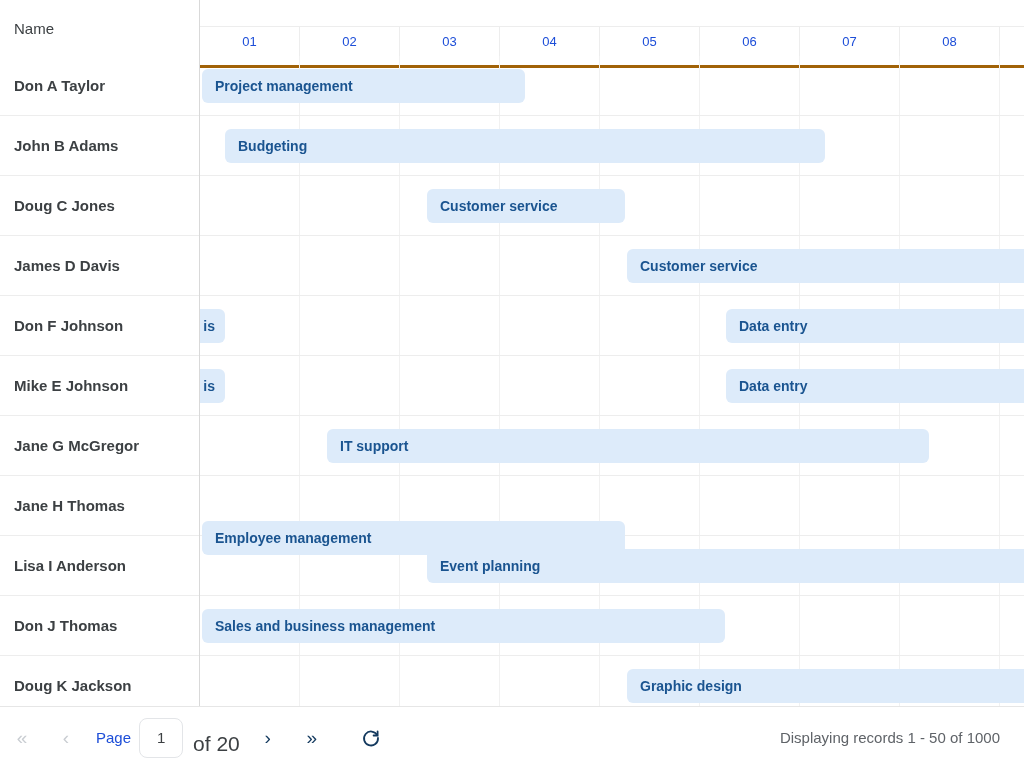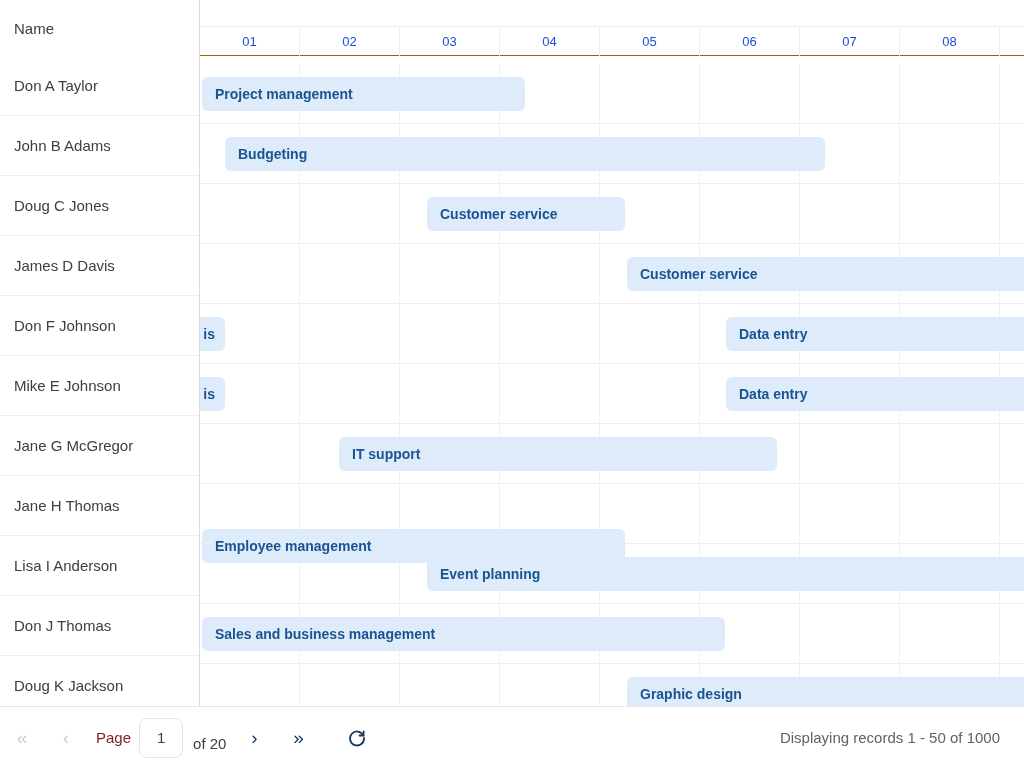--- a/index.html
+++ b/index.html
@@ -18,23 +18,23 @@
     width: 1024px;
     height: 768px;
     background: #ffffff;
   }
 
   
   .gantt-header {
     position: absolute;
     top: 0; left: 0;
     width: 1024px;
-    height: 56px;
-    background: #ffffff;
-    border-bottom: 1px solid #a16207;
+    height: 68px;
+    background: #ffffff;
+    border-bottom: 3px solid #a16207;
     text-align: right;
   }
   .name-header {
     position: absolute;
     top: 0; left: 0;
     width: 200px;
     height: 56px;
     display: flex;
     align-items: center;
     padding-left: 14px;
@@ -86,35 +86,36 @@
     overflow: hidden;
   }
   .name-col {
     position: absolute;
     top: 0; left: 0;
     width: 200px;
     height: 650px;
     background: #ffffff;
     border-right: 1px solid #d9d9d9;
     z-index: 2;
+    font-weight: bold;
   }
   .name-cell {
     height: 60px;
     display: flex;
     align-items: center;
     padding-left: 14px;
     font-size: 15px;
     color: #3c4043;
     border-bottom: 1px solid #ededed;
     background: #ffffff;
   }
 
   .timeline-area {
     position: absolute;
-    top: 8px; left: 200px;
+    top: 0; left: 200px;
     width: 824px;
     height: 650px;
     overflow: hidden;
   }
   .grid-rows {
     position: absolute;
     top: 0; left: 0;
     width: 824px;
     height: 650px;
   }
@@ -180,37 +181,37 @@
     color: #13395e;
     cursor: pointer;
     user-select: none;
     background: none;
     border: none;
     font-family: "Liberation Sans", sans-serif;
   }
   .pg-btn.disabled { color: #c9cdd2; cursor: default; }
   .pg-label {
     font-size: 15px;
-    color: #7f1d1d;
+    color: #1d4ed8;
     padding: 0 8px;
   }
   .pg-input {
     width: 44px;
     height: 40px;
     border: 1px solid #e3e5e8;
     border-radius: 8px;
     text-align: center;
     font-size: 15px;
     color: #3c4043;
     font-family: "Liberation Sans", sans-serif;
     background: #ffffff;
     outline: none;
   }
   .pg-of {
-    font-size: 15px;
+    font-size: 21px;
     color: #3c4043;
     padding: 0 6px 0 10px;
     white-space: nowrap;
     margin-top: 12px;
   }
   .refresh-btn {
     width: 46px;
     height: 46px;
     display: flex;
     align-items: center;
@@ -279,21 +280,21 @@
           <div class="grid-row"></div>
           <div class="grid-row"></div>
         </div>
       <div class="bars-layer" id="bars-layer">
           <div class="task-bar" style="left: 2px; width: 323px; top: 13px;">Project management</div>
           <div class="task-bar" style="left: 25px; width: 600px; top: 73px;">Budgeting</div>
           <div class="task-bar" style="left: 227px; width: 198px; top: 133px;">Customer service</div>
           <div class="task-bar" style="left: 427px; width: 420px; top: 193px; border-top-right-radius: 0px; border-bottom-right-radius: 0px;">Customer service</div>
           <div class="task-bar" style="left: -80px; width: 105px; top: 253px; border-top-left-radius: 0px; border-bottom-left-radius: 0px; justify-content: flex-end; padding-left: 0px; padding-right: 10px;">is</div>
           <div class="task-bar" style="left: -80px; width: 105px; top: 313px; border-top-left-radius: 0px; border-bottom-left-radius: 0px; justify-content: flex-end; padding-left: 0px; padding-right: 10px;">is</div>
-          <div class="task-bar" style="left: 127px; width: 438px; top: 373px; margin-left: 12px;">IT support</div>
+          <div class="task-bar" style="left: 127px; width: 602px; top: 373px;">IT support</div>
           <div class="task-bar" style="left: 2px; width: 423px; top: 433px; margin-top: 32px;">Employee management</div>
           <div class="task-bar" style="left: 227px; width: 620px; top: 493px; border-top-right-radius: 0px; border-bottom-right-radius: 0px;">Event planning</div>
           <div class="task-bar" style="left: 2px; width: 523px; top: 553px;">Sales and business management</div>
           <div class="task-bar" style="left: 427px; width: 420px; top: 613px; border-top-right-radius: 0px; border-bottom-right-radius: 0px;">Graphic design</div>
           <div class="task-bar" style="left: 526px; width: 320px; top: 253px; border-top-right-radius: 0px; border-bottom-right-radius: 0px;">Data entry</div>
           <div class="task-bar" style="left: 526px; width: 320px; top: 313px; border-top-right-radius: 0px; border-bottom-right-radius: 0px;">Data entry</div>
         </div>
     </div>
     <div class="name-col" id="name-col">
         <div class="name-cell">Don A Taylor</div>

